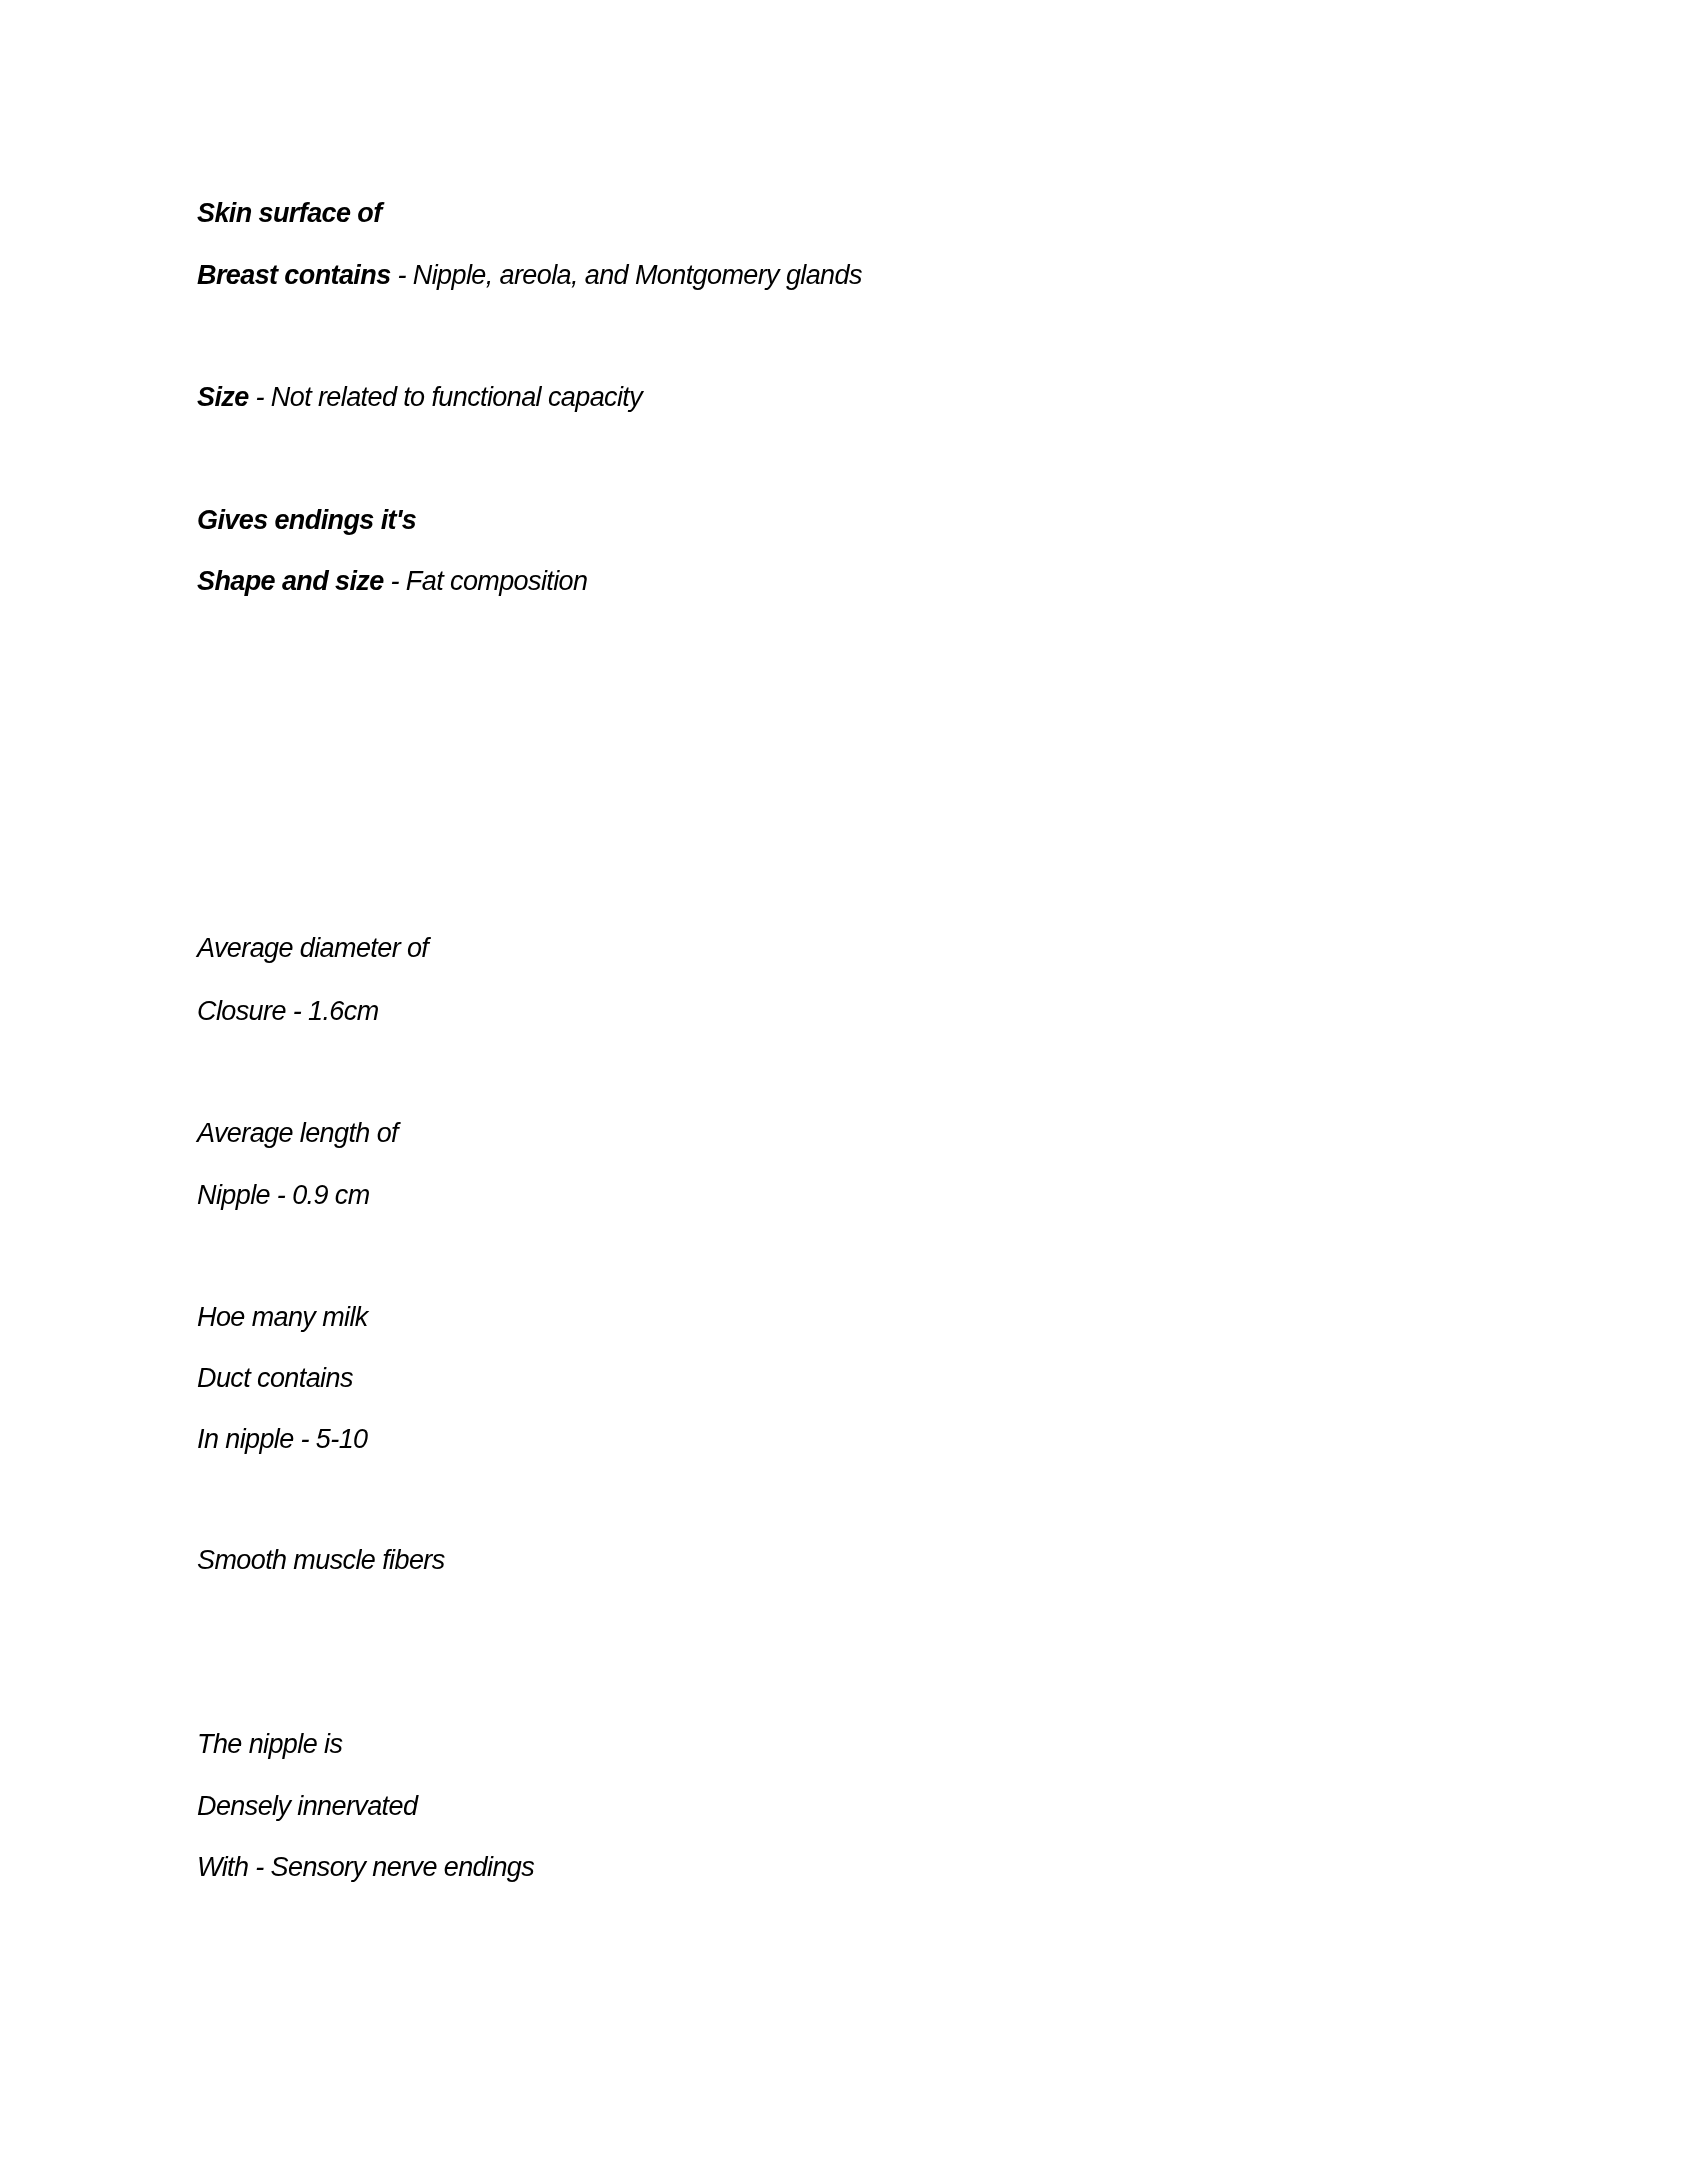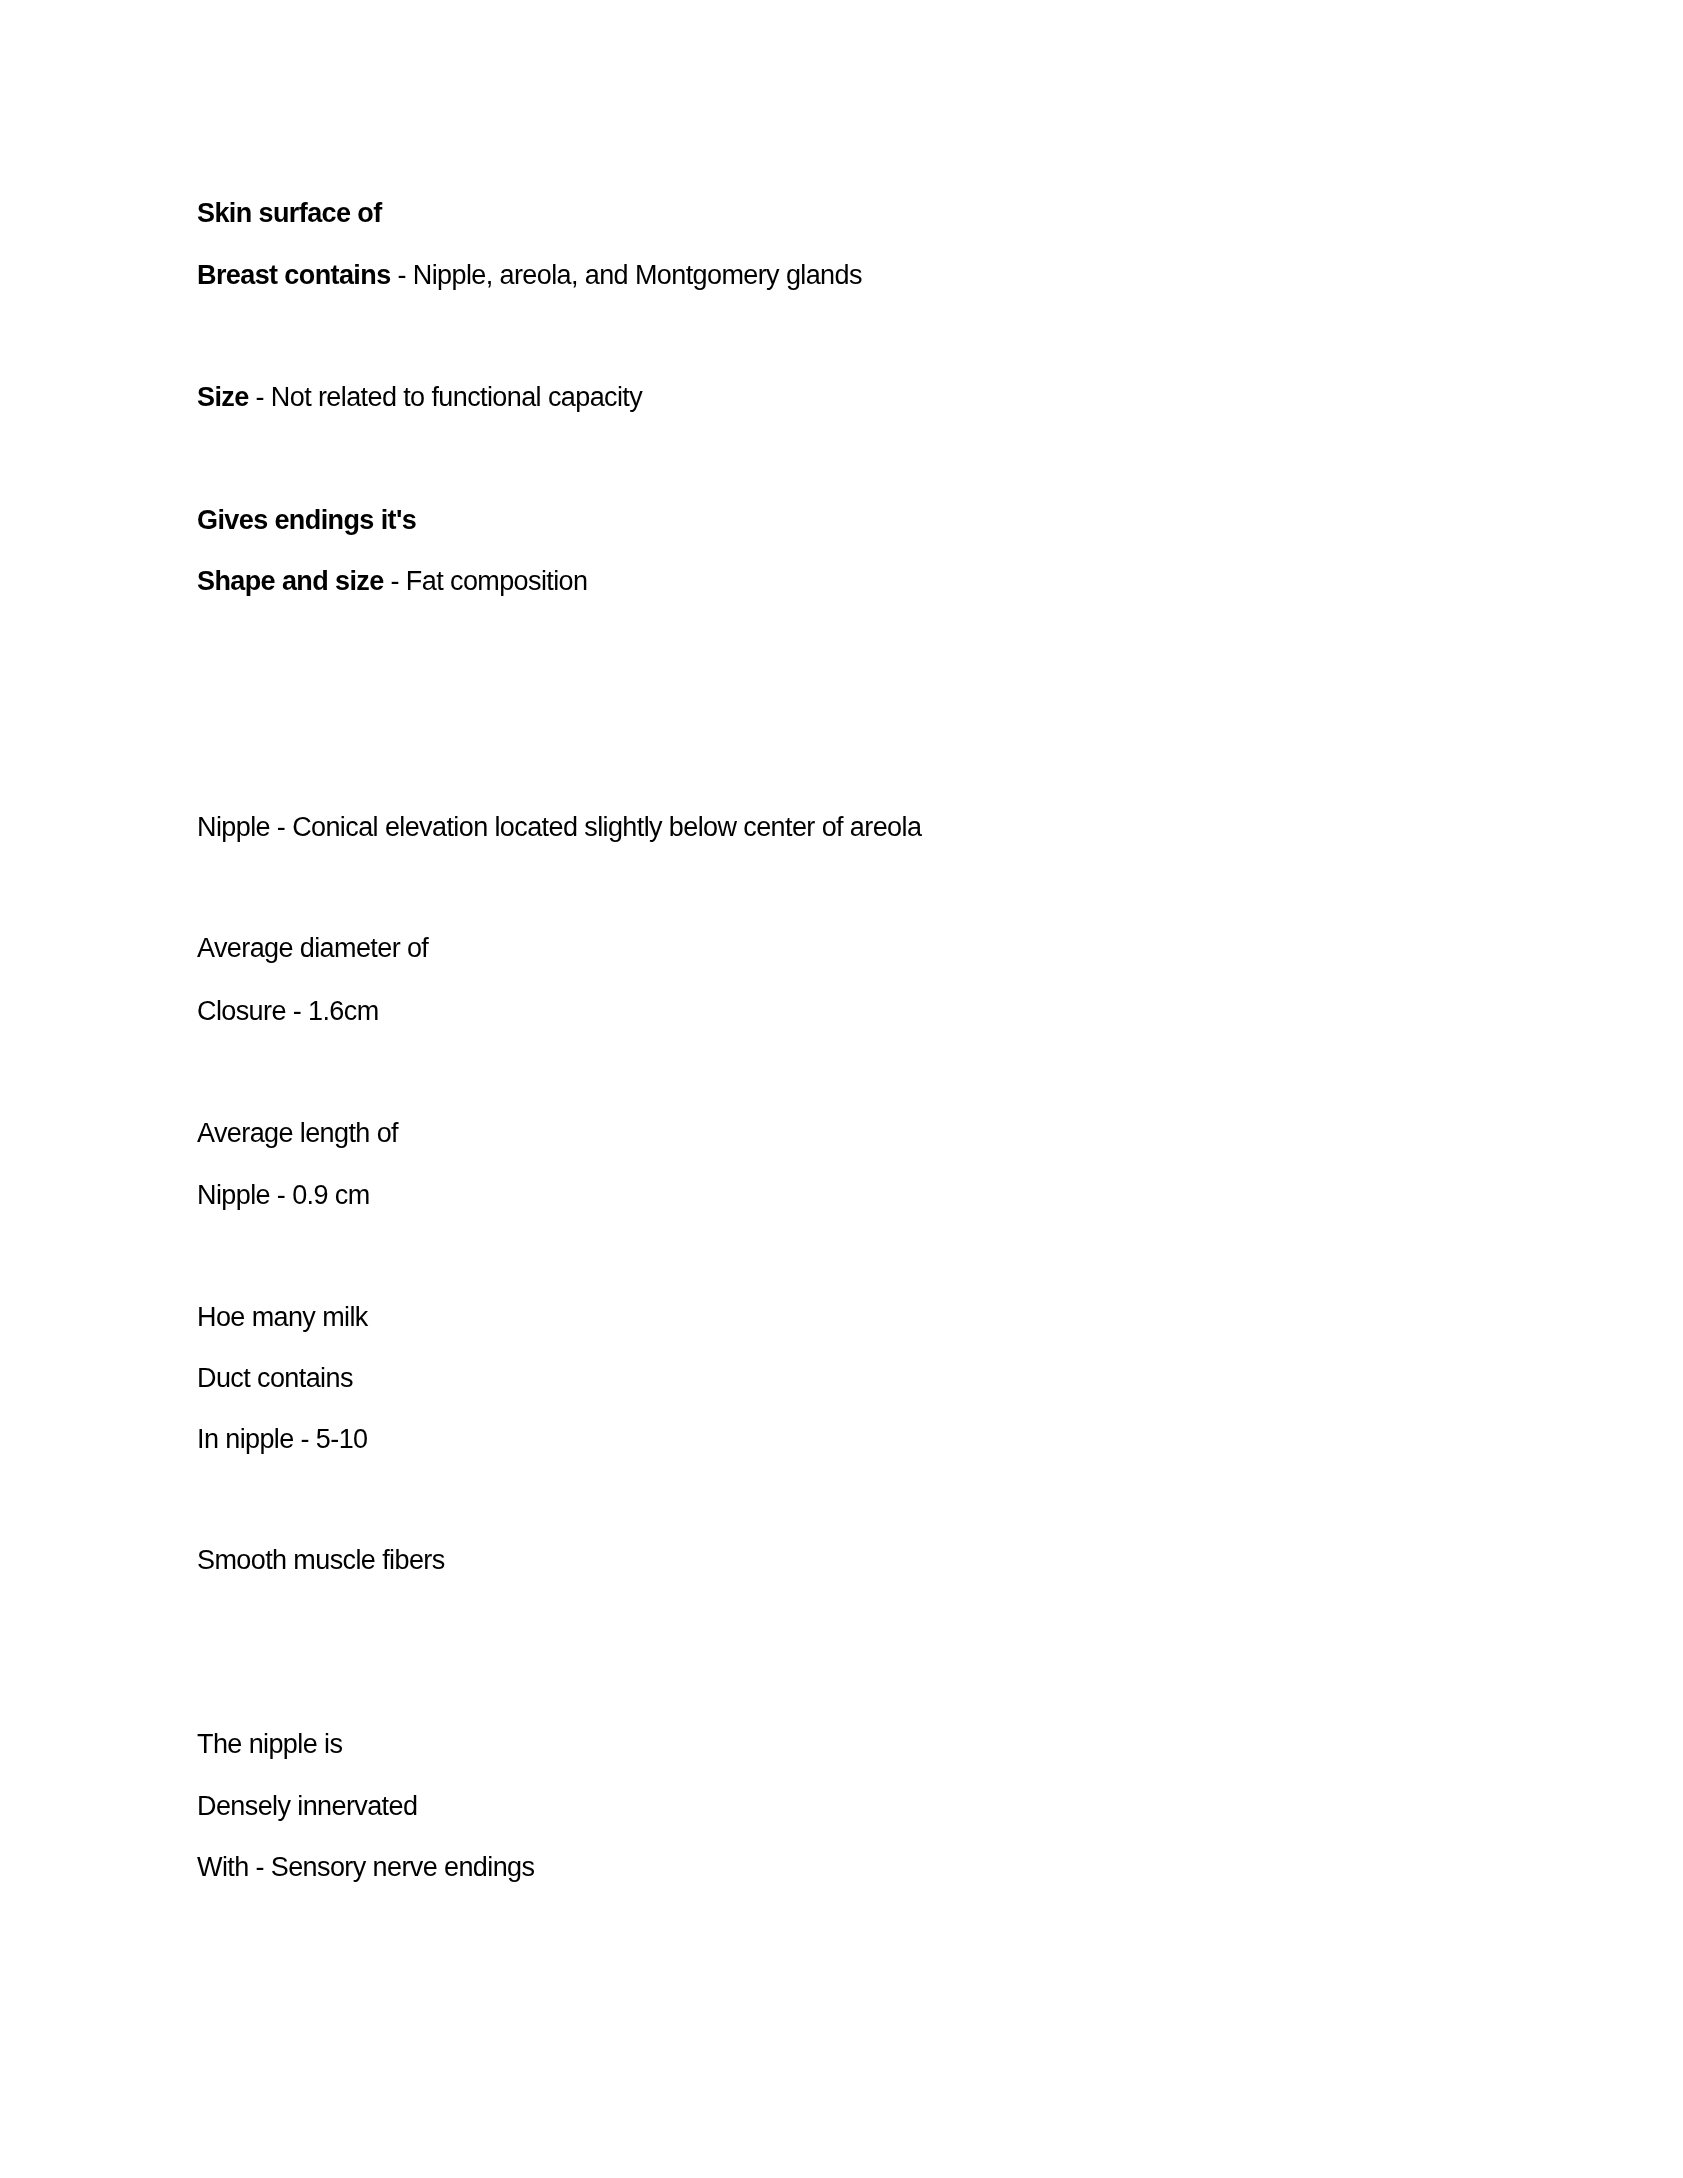--- a/index.html
+++ b/index.html
@@ -13,20 +13,21 @@
     position: relative;
     overflow: hidden;
   }
   .page {
     position: absolute;
     left: 0;
     top: 0;
     width: 1683px;
     height: 2178px;
     background: #ffffff;
+    font-style: italic;
   }
   .line {
     position: absolute;
     left: 197px;
     font-family: "Liberation Sans", sans-serif;
     font-size: 27px;
     letter-spacing: -0.6px;
     color: #000000;
     white-space: nowrap;
     line-height: 34px;
@@ -38,21 +39,20 @@
 </style>
 </head>
 <body>
 
 <div class="page">
   <div class="line" style="top:213px"><span class="b">Skin surface of</span><span></span></div>
   <div class="line" style="top:397px"><span class="b">Size</span><span> - Not related to functional capacity</span></div>
   <div class="line" style="top:275px"><span class="b">Breast contains</span><span> - Nipple, areola, and Montgomery glands</span></div>
   <div class="line" style="top:520px"><span class="b">Gives endings it's</span><span></span></div>
   <div class="line" style="top:581px"><span class="b">Shape and size</span><span> - Fat composition</span></div>
-  <div class="line" style="top:827px"><span class="b"></span><span>Nipple - Conical elevation located slightly below center of areola</span></div>
   <div class="line" style="top:948px"><span class="b"></span><span>Average diameter of</span></div>
   <div class="line" style="top:1011px"><span class="b"></span><span>Closure - 1.6cm</span></div>
   <div class="line" style="top:1133px"><span class="b"></span><span>Average length of</span></div>
   <div class="line" style="top:1195px"><span class="b"></span><span>Nipple - 0.9 cm</span></div>
   <div class="line" style="top:1317px"><span class="b"></span><span>Hoe many milk</span></div>
   <div class="line" style="top:1378px"><span class="b"></span><span>Duct contains</span></div>
   <div class="line" style="top:1439px"><span class="b"></span><span>In nipple - 5-10</span></div>
   <div class="line" style="top:1560px"><span class="b"></span><span>Smooth muscle fibers</span></div>
   <div class="line" style="top:1744px"><span class="b"></span><span>The nipple is</span></div>
   <div class="line" style="top:1806px"><span class="b"></span><span>Densely innervated</span></div>

